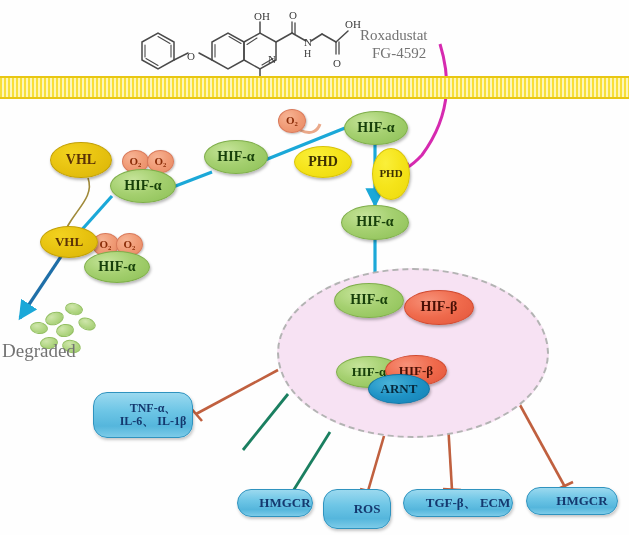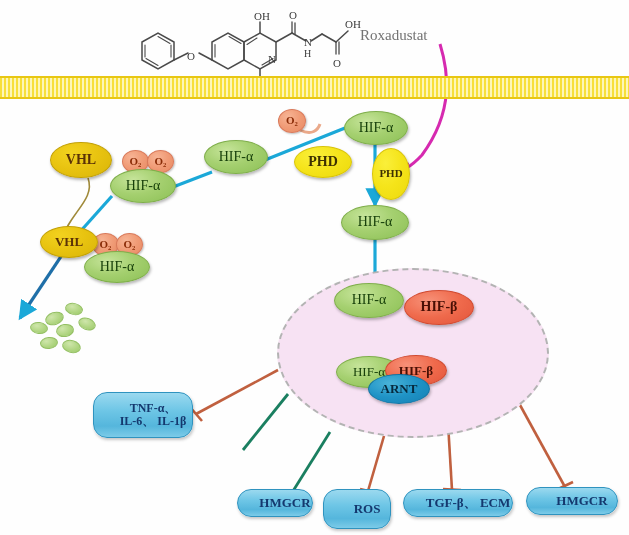--- a/index.html
+++ b/index.html
@@ -7,21 +7,21 @@
   #stage{position:relative;width:629px;height:535px;overflow:hidden;background:#fefefe;}
   #svgroot{position:absolute;left:0;top:0;width:629px;height:535px;}
 
   .node{position:absolute;display:flex;align-items:center;justify-content:center;
         text-align:center;line-height:1.05;box-sizing:border-box;}
 
   
   .ell{border-radius:50%;}
 
   .hifa{background:radial-gradient(ellipse at 35% 30%, #c6e49a 0%, #a5d070 45%, #8cc055 100%);
-        border:1px solid #7fae4b;color:#17400a;font-weight:normal;
+        border:1px solid #7fae4b;color:#17400a;font-weight:bold;
         box-shadow:1px 2px 3px rgba(0,0,0,.28);}
   .hifb{background:radial-gradient(ellipse at 35% 30%, #f79178 0%, #ef6a4c 50%, #e3543a 100%);
         border:1px solid #d04a30;color:#4a1005;font-weight:bold;
         box-shadow:1px 2px 3px rgba(0,0,0,.28);}
   .arnt{background:radial-gradient(ellipse at 35% 30%, #49b3d8 0%, #1f93c6 50%, #1580b3 100%);
         border:1px solid #1273a2;color:#06293d;font-weight:bold;
         box-shadow:1px 2px 3px rgba(0,0,0,.28);}
   .vhl{background:radial-gradient(ellipse at 35% 28%, #f2d21f 0%, #e8c310 48%, #d9b508 100%);
        border:1px solid #c2a007;color:#5a3207;font-weight:bold;
        box-shadow:1px 2px 3px rgba(0,0,0,.3);}
@@ -156,20 +156,21 @@
       <path d="M520,405 L565,487"></path>
       <path d="M556,490 L573,482"></path>
     </g>
   </svg>
 
   <div id="membrane"></div>
 
   <div id="nucleus"></div>
 
   <div class="node plain" style="left:360px;top:28px;width:110px;height:16px;font-size:15px;justify-content:flex-start;">Roxadustat</div>
+  <div class="node plain" style="left:372px;top:46px;width:110px;height:16px;font-size:15px;justify-content:flex-start;">FG-4592</div>
 
   <div class="node ell o2" style="left:278px;top:109px;width:28px;height:24px;font-size:11px;">O₂</div>
   <div class="node ell o2" style="left:122px;top:150px;width:27px;height:23px;font-size:11px;">O₂</div>
   <div class="node ell o2" style="left:147px;top:150px;width:27px;height:23px;font-size:11px;">O₂</div>
   <div class="node ell o2" style="left:92px;top:233px;width:27px;height:23px;font-size:11px;">O₂</div>
   <div class="node ell o2" style="left:116px;top:233px;width:27px;height:23px;font-size:11px;">O₂</div>
 
   <div class="node ell hifa" style="left:344px;top:111px;width:64px;height:34px;font-size:14px;">HIF-α</div>
   <div class="node ell hifa" style="left:204px;top:140px;width:64px;height:34px;font-size:14px;">HIF-α</div>
   <div class="node ell hifa" style="left:110px;top:169px;width:66px;height:34px;font-size:14px;">HIF-α</div>
@@ -191,20 +192,21 @@
   <div class="node ell arnt" style="left:368px;top:374px;width:62px;height:30px;font-size:13px;">ARNT</div>
 
   <div class="frag" style="left:45px;top:312px;width:17px;height:11px;transform:rotate(-18deg);"></div>
   <div class="frag" style="left:65px;top:303px;width:16px;height:10px;transform:rotate(12deg);"></div>
   <div class="frag" style="left:30px;top:322px;width:16px;height:10px;transform:rotate(8deg);"></div>
   <div class="frag" style="left:56px;top:324px;width:16px;height:11px;transform:rotate(-10deg);"></div>
   <div class="frag" style="left:78px;top:318px;width:16px;height:10px;transform:rotate(20deg);"></div>
   <div class="frag" style="left:40px;top:337px;width:16px;height:10px;transform:rotate(-6deg);"></div>
   <div class="frag" style="left:62px;top:340px;width:17px;height:11px;transform:rotate(14deg);"></div>
 
+  <div class="node plain" style="left:2px;top:340px;width:120px;height:22px;font-size:19px;justify-content:flex-start;">Degraded</div>
 
   <div class="node target" style="left:93px;top:392px;width:100px;height:46px;flex-direction:column;font-size:12px;">
     <span>TNF-α、</span>
     <span>IL-6、  IL-1β</span>
   </div>
 
 
   <div class="node target" style="left:237px;top:489px;width:76px;height:28px;font-size:13px;">
     <span>HMGCR</span>
   </div>

